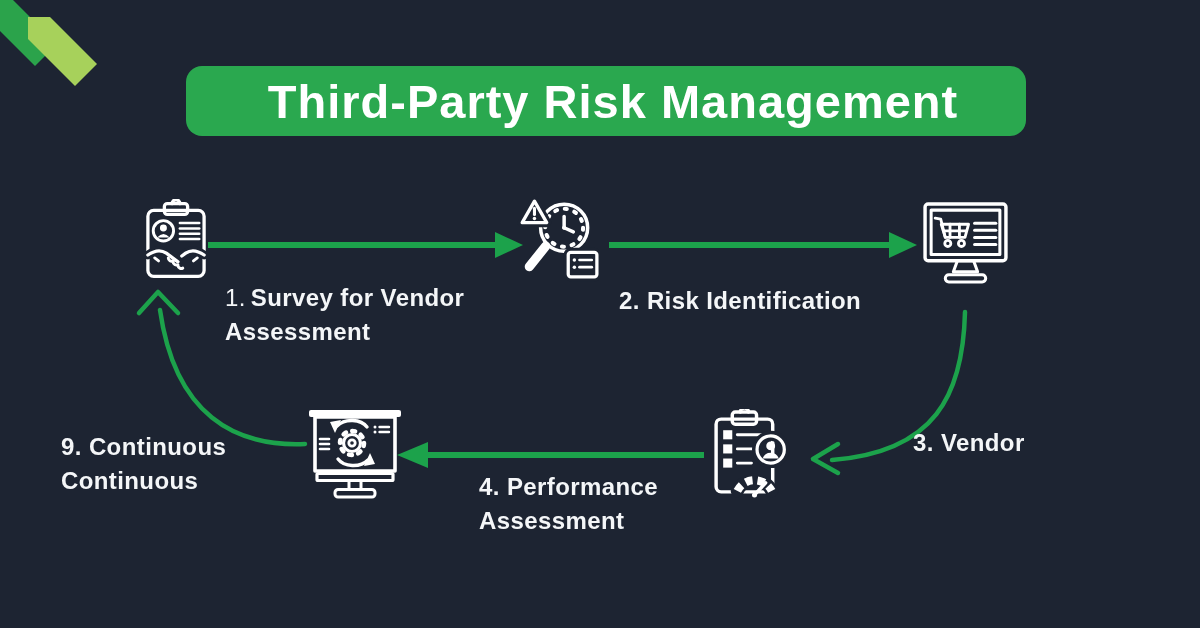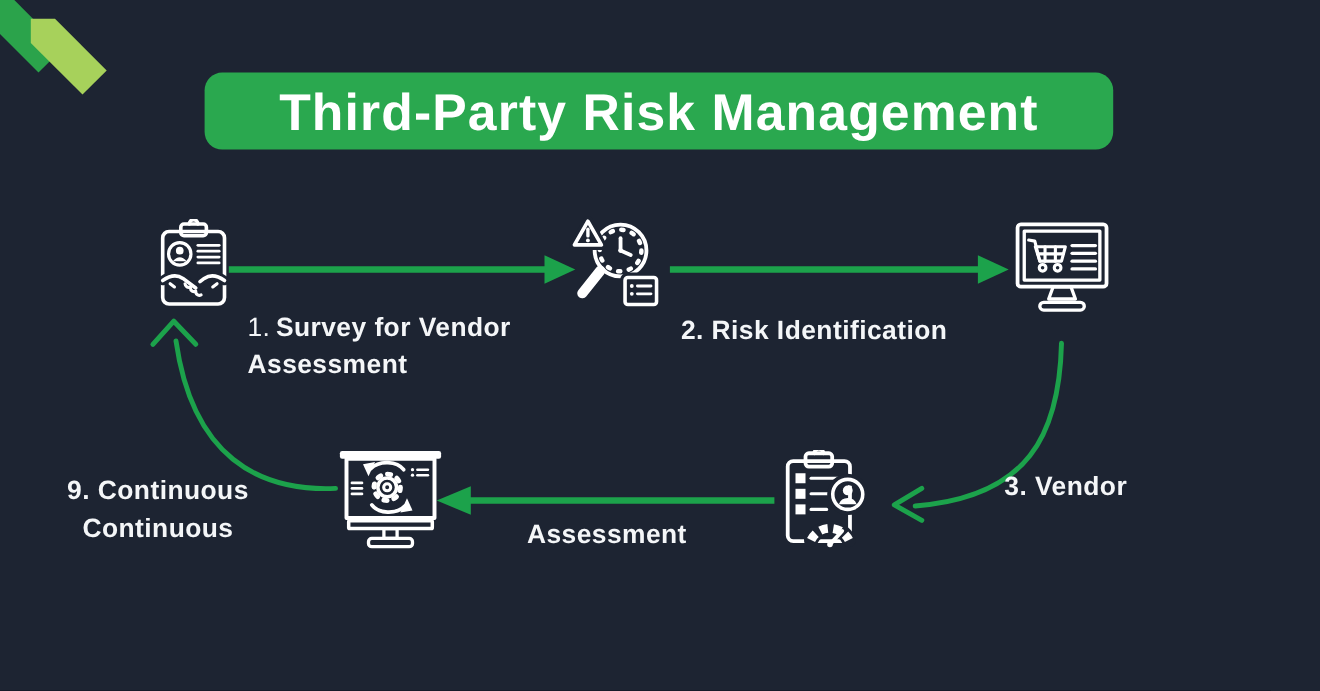--- a/index.html
+++ b/index.html
@@ -7,39 +7,39 @@
     position:relative;width:1200px;height:628px;overflow:hidden;
     background:#1d2432;
     font-family:"Liberation Sans","DejaVu Sans",sans-serif;
   }
   
   .corner{position:absolute;left:0;top:0;}
   
   .banner{
     position:absolute;left:186px;top:66px;width:826px;height:70px;
     background:#2aa84f;border-radius:16px;
-    display:flex;align-items:center;justify-content:center;
+    display:flex;align-items:center;justify-content:center;padding-left:14px;
   }
   .banner .title{
     color:#ffffff;font-size:47px;font-weight:700;letter-spacing:1px;white-space:nowrap;
   }
   
   .flow{position:absolute;left:0;top:0;}
   
   .icon{position:absolute;}
   .icon svg{display:block;width:100%;height:100%;}
   #icon1{left:145px;top:199px;width:62px;height:83px;}
   #icon2{left:517px;top:195px;width:82px;height:88px;}
   #icon3{left:921px;top:199px;width:89px;height:93px;}
   #icon4{left:711px;top:409px;width:85px;height:95px;}
   #icon5{left:305px;top:406px;width:100px;height:100px;}
   
   .label{
     position:absolute;color:#f4f6f8;font-size:24px;font-weight:700;
-    letter-spacing:.4px;line-height:34px;white-space:nowrap;text-align:center;
+    letter-spacing:.4px;line-height:34px;white-space:nowrap;
   }
   .label .thin{font-weight:400;margin-right:5px;}
   #label1{left:225px;top:281px;width:285px;text-align:left;}
   #label2{left:619px;top:284px;}
   #label3{left:913px;top:426px;}
   #label4{left:479px;top:470px;}
   #label5{left:61px;top:430px;}
 </style>
 </head>
 <body>
@@ -224,20 +224,21 @@
 
   <div class="label" id="label2">
     <div class="ln">2. Risk Identification</div>
   </div>
 
   <div class="label" id="label3">
     <div class="ln">3. Vendor</div>
   </div>
 
   <div class="label" id="label4">
+    <div class="ln">4. Performance</div>
     <div class="ln">Assessment</div>
   </div>
 
   <div class="label" id="label5">
     <div class="ln">9. Continuous</div>
     <div class="ln">Continuous</div>
   </div>
 
 </div>
 

